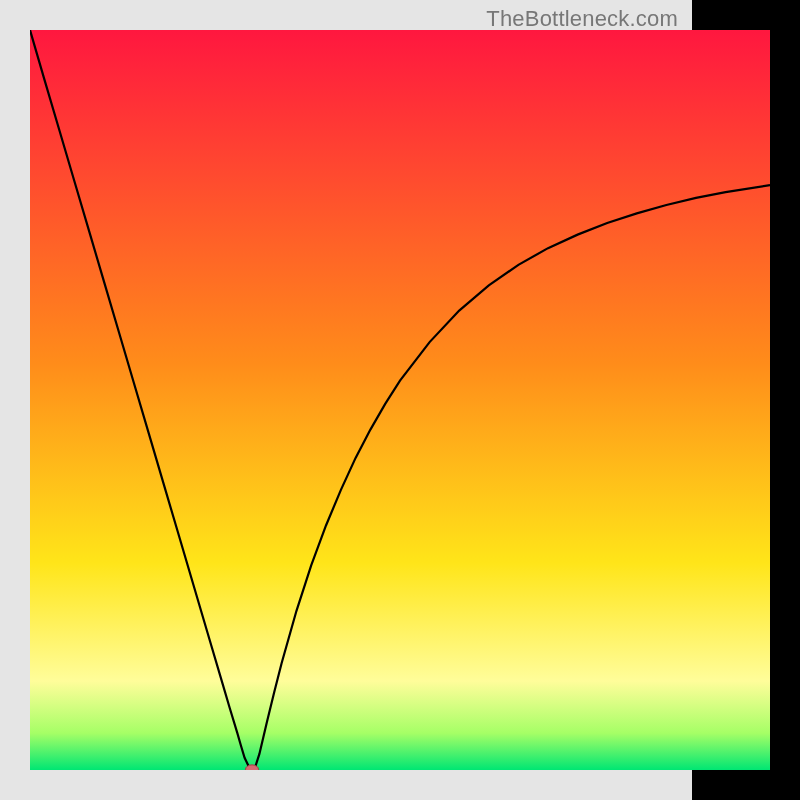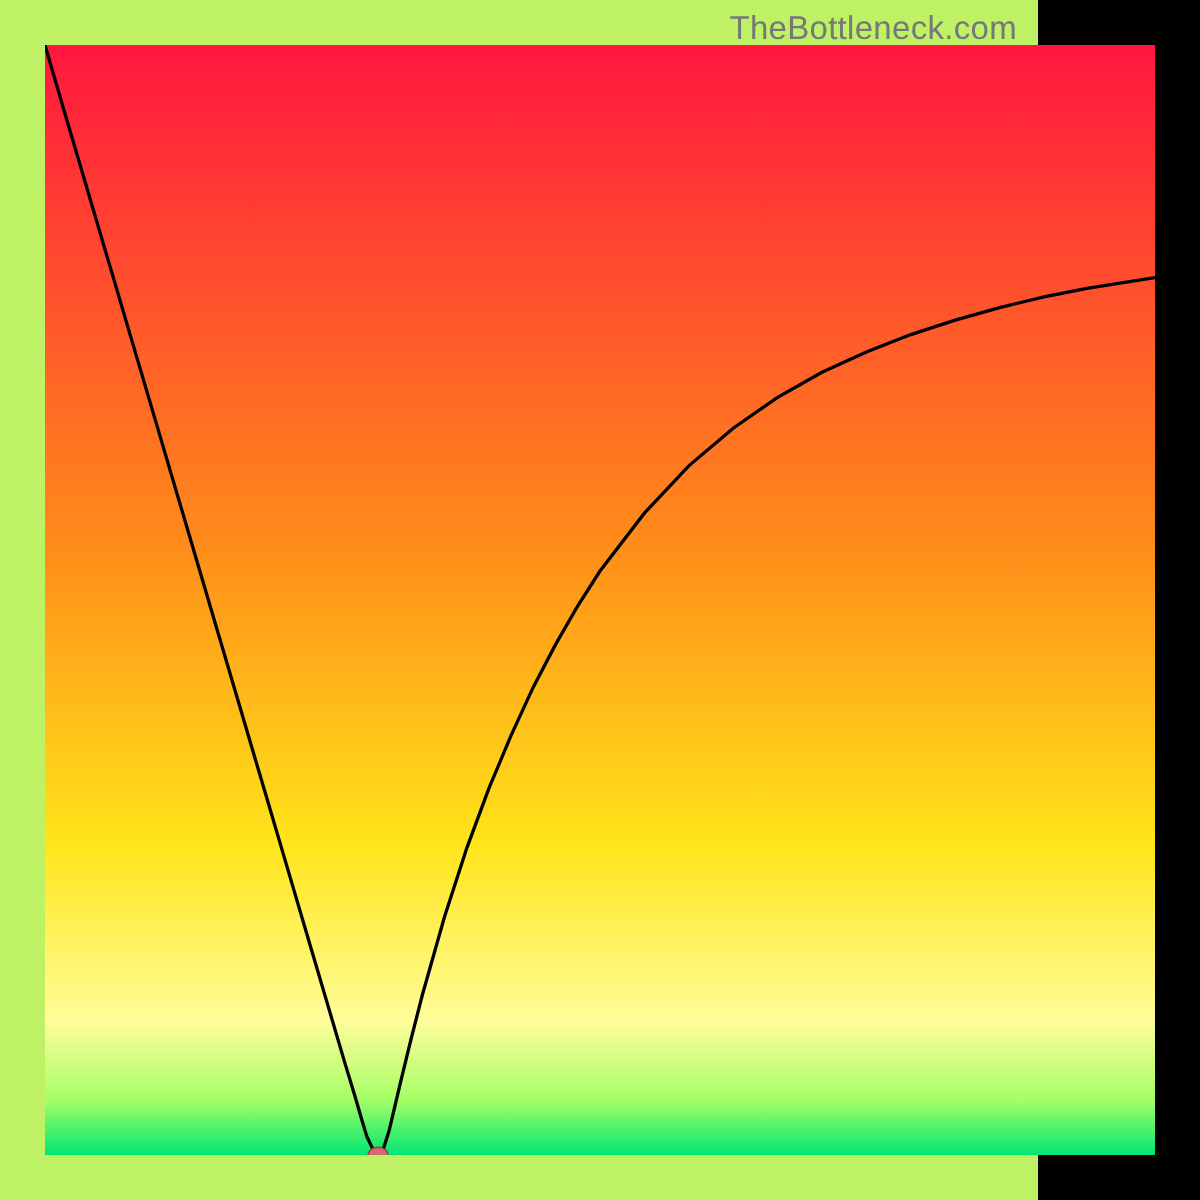--- a/index.html
+++ b/index.html
@@ -8,21 +8,21 @@
     width: 800px;
     height: 800px;
     background: #000;
     overflow: hidden;
     font-family: Arial, Helvetica, sans-serif;
   }
   .stage {
     position: relative;
     width: 692px;
     height: 800px;
-    background: #bef264;
+    background: #e5e5e5;
   }
   .plot-area {
     position: absolute;
     left: 30px;
     top: 30px;
     width: 740px;
     height: 740px;
     overflow: hidden;
   }
   .plot-area svg {

